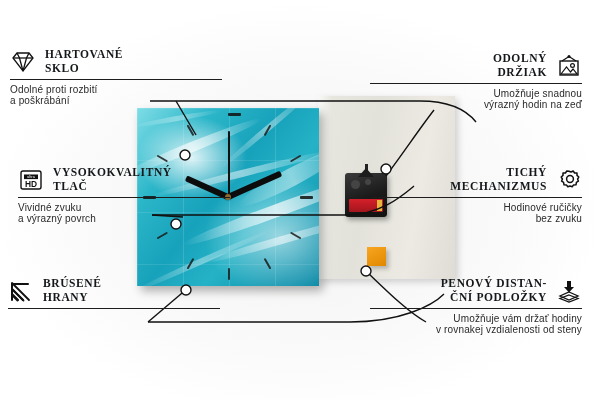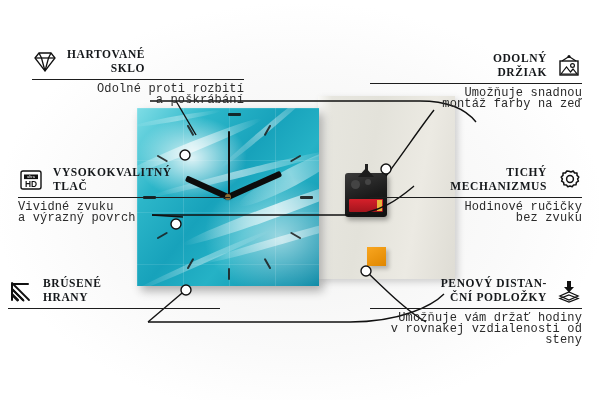--- a/index.html
+++ b/index.html
@@ -81,32 +81,32 @@
   
   .feat{position:absolute;width:212px;}
   .feat .head{display:flex;align-items:center;gap:9px;}
   .feat .ttl{
     font-family:"Liberation Serif", serif;
     font-size:11.5px;font-weight:700;letter-spacing:.6px;color:#15181b;
     line-height:13.5px;text-transform:uppercase;
   }
   .feat .rule{height:1px;background:#1d1d1d;margin:4px 0 4px;}
   .feat .desc{
-    font-family:Liberation Mono, monospace;
-    font-size:12px;line-height:11px;color:#2a2a2a;letter-spacing:.15px;
+    font-family:Liberation Sans, sans-serif;
+    font-size:10px;line-height:11px;color:#2a2a2a;letter-spacing:.15px;
   }
   .feat.left{text-align:left;}
   .feat.left .head{justify-content:flex-start;}
   .feat.right{text-align:right;}
   .feat.right .head{justify-content:flex-end;}
   .ico{width:26px;height:24px;flex:0 0 26px;display:block;text-decoration:underline;}
   .ico svg{display:block;width:26px;height:24px;}
 
   
-  #f-glass{left:32px;top:48px;text-align:right;}
+  #f-glass{left:10px;top:48px;}
   #f-print{left:18px;top:166px;}
   #f-edge {left:8px;top:277px;}
   #f-hold {left:370px;top:52px;width:212px;}
   #f-mech {left:370px;top:166px;width:212px;}
   #f-foam {left:370px;top:277px;width:212px;}
 </style>
 </head>
 <body>
 
 <div class="stage">
@@ -239,21 +239,21 @@
           <path d="M13 2.5 L6 7" fill="none" stroke="#111" stroke-width="1.2"></path>
           <path d="M13 2.5 L20 7" fill="none" stroke="#111" stroke-width="1.2"></path>
           <circle cx="13" cy="2.6" r="1.5" fill="#111"></circle>
           <rect x="4" y="7" width="18" height="14" fill="none" stroke="#111" stroke-width="1.4"></rect>
           <circle cx="16.5" cy="11.5" r="1.9" fill="none" stroke="#111" stroke-width="1.2"></circle>
           <path d="M5 20 L10.5 13 L14.5 18 L17 15 L21 20 Z" fill="none" stroke="#111" stroke-width="1.2"></path>
         </svg>
       </span>
     </div>
     <div class="rule"></div>
-    <div class="desc"><span>Umožňuje snadnou</span><br><span>montáž farby na zeď</span></div>
+    <div class="desc"><span>Umožňuje snadnou</span><br><span>výrazný hodin na zeď</span></div>
   </div>
 
   <div class="feat right" id="f-mech">
     <div class="head">
       <span class="ttl"><span>TICHÝ</span><br><span>MECHANIZMUS</span></span>
       <span class="ico">
         <svg viewBox="0 0 26 24">
           <path d="M13 3.2 L15 4 L17.2 3 L18.6 5 L21 5 L21 7.4 L22.8 9 L21.6 11 L22.4 13.2 L20.4 14.4 L20 16.8 L17.6 16.9 L16.2 18.8 L14 18 L11.8 18.8 L10.4 16.9 L8 16.8 L7.6 14.4 L5.6 13.2 L6.4 11 L5.2 9 L7 7.4 L7 5 L9.4 5 L10.8 3 Z" fill="none" stroke="#111" stroke-width="1.5" stroke-linejoin="round"></path>
           <circle cx="14" cy="11" r="3.4" fill="none" stroke="#111" stroke-width="1.5"></circle>
         </svg>

